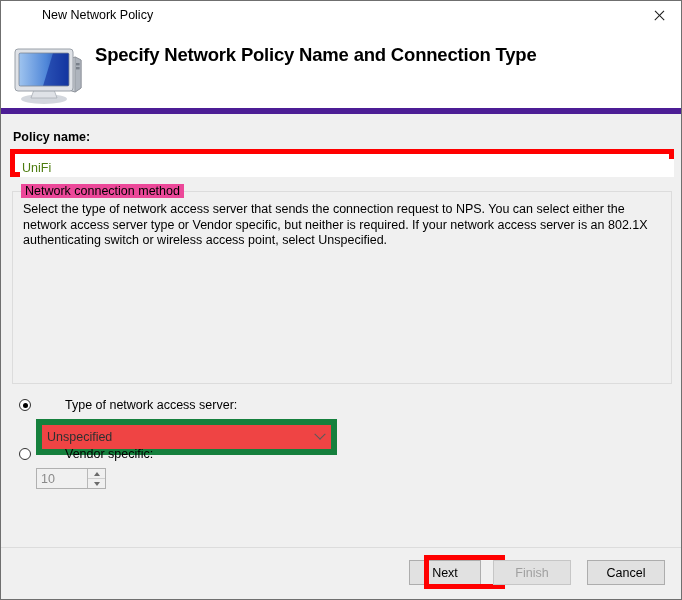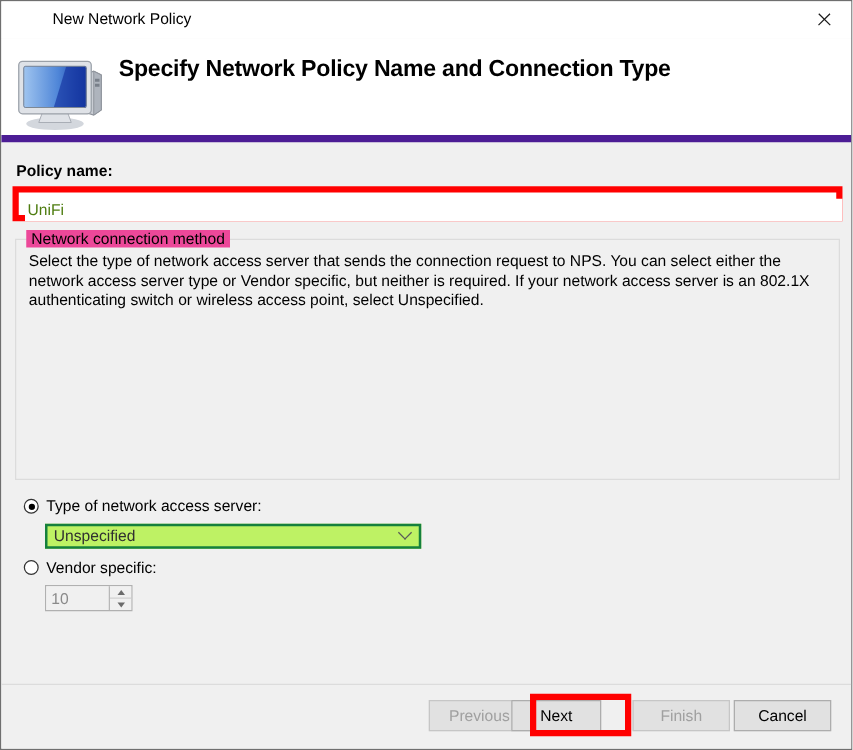--- a/index.html
+++ b/index.html
@@ -185,20 +185,21 @@
   }
 
   
   .radio-row {
     position: absolute;
     display: flex;
     align-items: center;
     font-size: 12.5px;
     color: #000000;
     white-space: nowrap;
+    gap: 28px;
   }
   .radio-row.r1 { left: 18px; top: 284px; }
   .radio-row.r2 { left: 18px; top: 333px; }
   .radio-outer {
     width: 12px;
     height: 12px;
     border-radius: 50%;
     border: 1px solid #333333;
     background: #ffffff;
     box-sizing: border-box;
@@ -216,24 +217,24 @@
     border-radius: 50%;
     background: #000000;
   }
 
   
   .combo {
     position: absolute;
     left: 35px;
     top: 305px;
     width: 301px;
-    height: 20px;
-    box-sizing: border-box;
-    border: 2px solid #15803d;
-    background: #bef264;
+    height: 36px;
+    box-sizing: border-box;
+    border: 6px solid #15803d;
+    background: #ef4444;
     display: flex;
     align-items: center;
   }
   .combo-text {
     font-size: 12.5px;
     color: #303030;
     padding-left: 5px;
     flex: 1;
   }
   .combo-arrow {
@@ -332,21 +333,21 @@
     justify-content: center;
     padding: 0;
   }
   .btn.disabled {
     color: #a0a0a0;
     border-color: #c6c6c6;
     background: #e1e1e1;
   }
   .btn-previous { left: 342px; width: 81px; }
   .btn-next     { left: 408px; width: 72px; }
-  .btn-finish   { left: 505px; width: 78px; }
+  .btn-finish   { left: 492px; width: 78px; }
   .btn-cancel   { left: 586px; width: 78px; }
 
   
   .redbox-next {
     position: absolute;
     left: 423px;
     top: 7px;
     width: 81px;
     height: 34px;
     box-sizing: border-box;
@@ -431,20 +432,19 @@
           </span>
         <span class="spin-btn">
             <i class="tri-down"></i>
           </span>
       </span>
     </div>
 
   </div>
 
   <div class="footer">
-    <button class="btn btn-previous disabled" disabled="">Previous</button>
     <button class="btn btn-next">Next</button>
     <div class="redbox-next"></div>
     <button class="btn btn-finish disabled" disabled="">Finish</button>
     <button class="btn btn-cancel">Cancel</button>
   </div>
 
 </div>
 
 </body></html>

